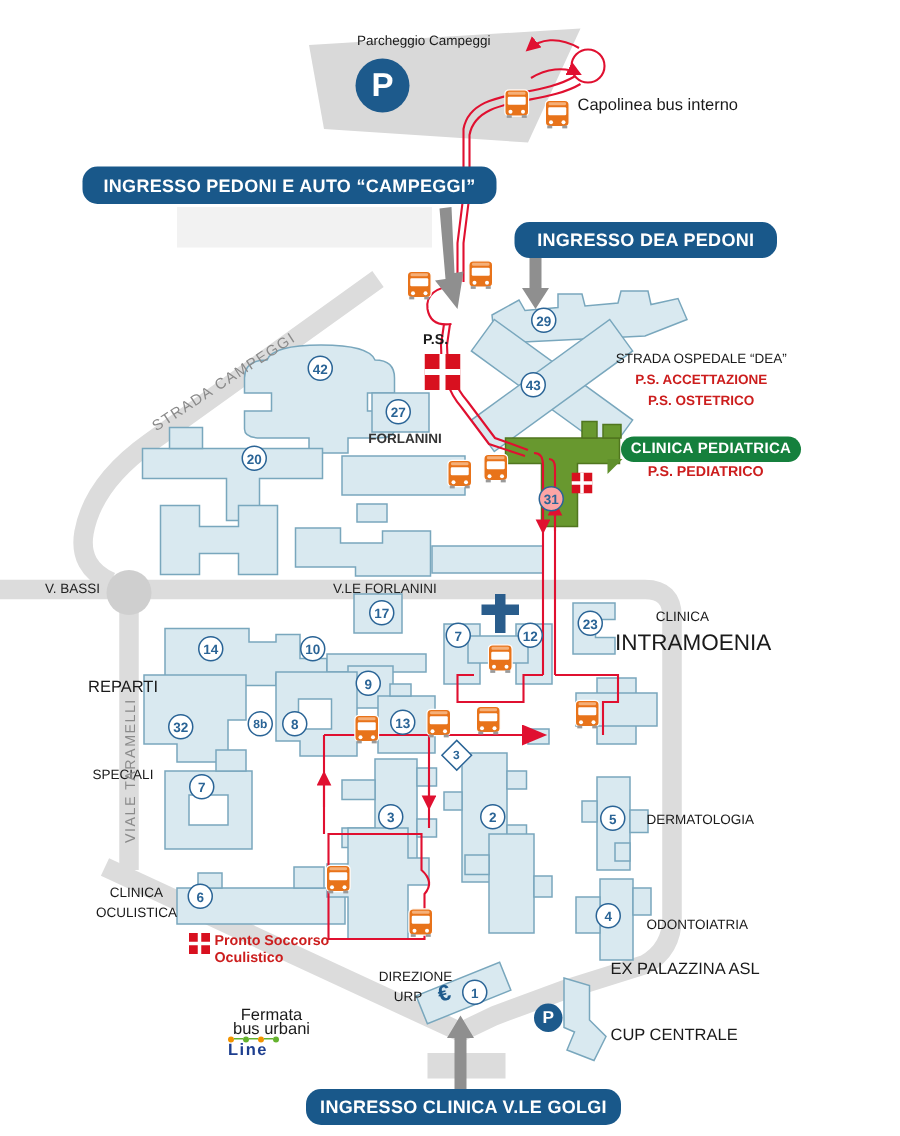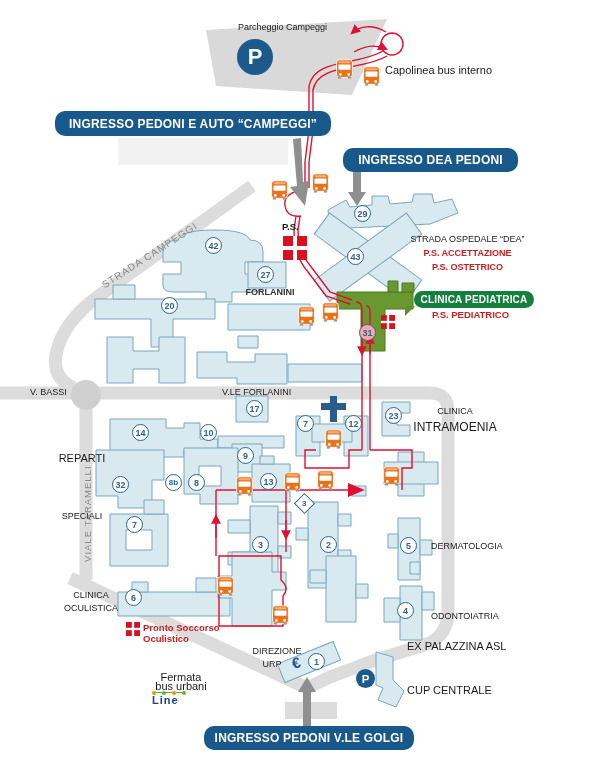--- a/index.html
+++ b/index.html
@@ -188,37 +188,37 @@
       <use href="#bus" x="284" y="472" width="17" height="20"></use>
       <use href="#bus" x="317" y="470" width="17" height="20"></use>
       <use href="#bus" x="383" y="466" width="17" height="20"></use>
       <use href="#bus" x="217" y="576" width="17" height="20"></use>
       <use href="#bus" x="272" y="605" width="17" height="20"></use>
     </g>
   </svg>
 
   <div class="banner" style="left:55px;top:111px;width:276px;height:25px;">INGRESSO PEDONI E AUTO “CAMPEGGI”</div>
   <div class="banner" style="left:343px;top:148px;width:175px;height:24px;">INGRESSO DEA PEDONI</div>
-  <div class="banner" style="left:204px;top:726px;width:210px;height:24px;">INGRESSO PEDONI V.LE GOLGI</div>
+  <div class="banner" style="left:204px;top:726px;width:210px;height:24px;">INGRESSO CLINICA V.LE GOLGI</div>
   <div class="banner green" style="left:414px;top:291px;width:120px;height:17px;">CLINICA PEDIATRICA</div>
   <div class="flag" style="left:405px;top:306px;border-width:10px 10px 0 0;border-color:#5f8f2b transparent transparent transparent;"></div>
 
   <div class="lbl c" style="left:225px;top:22px;width:115px;font-size:9px;">Parcheggio Campeggi</div>
   <div class="lbl" style="left:385px;top:64px;">Capolinea bus interno</div>
   <div class="lbl gray" style="left:103px;top:280px;font-size:10px;letter-spacing:1px;transform:rotate(-33deg);transform-origin:0 50%;">STRADA CAMPEGGI</div>
   <div class="lbl b" style="left:282px;top:221px;font-size:9.5px;">P.S.</div>
   <div class="lbl c" style="left:400px;top:234px;width:135px;font-size:9px;">STRADA OSPEDALE “DEA”</div>
   <div class="lbl c red" style="left:400px;top:248px;width:135px;font-size:9px;">P.S. ACCETTAZIONE</div>
   <div class="lbl c red" style="left:400px;top:262px;width:135px;font-size:9px;">P.S. OSTETRICO</div>
   <div class="lbl c red" style="left:418px;top:309px;width:105px;font-size:9.5px;">P.S. PEDIATRICO</div>
   <div class="lbl c b" style="left:239px;top:287px;width:62px;font-size:9px;color:#333;">FORLANINI</div>
   <div class="lbl road-lbl" style="left:30px;top:387px;">V. BASSI</div>
   <div class="lbl road-lbl" style="left:222px;top:387px;">V.LE FORLANINI</div>
   <div class="lbl c" style="left:424px;top:406px;width:62px;font-size:9px;">CLINICA</div>
-  <div class="lbl c" style="left:410px;top:420px;width:90px;font-size:12px;">INTRAMOENIA</div>
+  <div class="lbl c" style="left:410px;top:420px;width:90px;font-size:15px;">INTRAMOENIA</div>
   <div class="lbl c" style="left:56px;top:452px;width:52px;font-size:11px;">REPARTI</div>
   <div class="lbl c" style="left:56px;top:464px;width:52px;font-size:9px;margin-top:47px;">SPECIALI</div>
   <div class="lbl c gray" style="left:36px;top:508px;width:104px;font-size:9.5px;letter-spacing:1px;transform:rotate(-90deg);">VIALE TARAMELLI</div>
   <div class="lbl" style="left:431px;top:541px;font-size:9px;">DERMATOLOGIA</div>
   <div class="lbl" style="left:431px;top:611px;font-size:9px;">ODONTOIATRIA</div>
   <div class="lbl c" style="left:62px;top:590px;width:58px;font-size:9px;">CLINICA</div>
   <div class="lbl c" style="left:56px;top:603px;width:70px;font-size:9px;">OCULISTICA</div>
   <div class="lbl red" style="left:143px;top:622px;font-size:9.5px;">Pronto Soccorso</div>
   <div class="lbl red" style="left:143px;top:633px;font-size:9.5px;">Oculistico</div>
   <div class="lbl c" style="left:246px;top:646px;width:62px;font-size:9px;">DIREZIONE</div>

